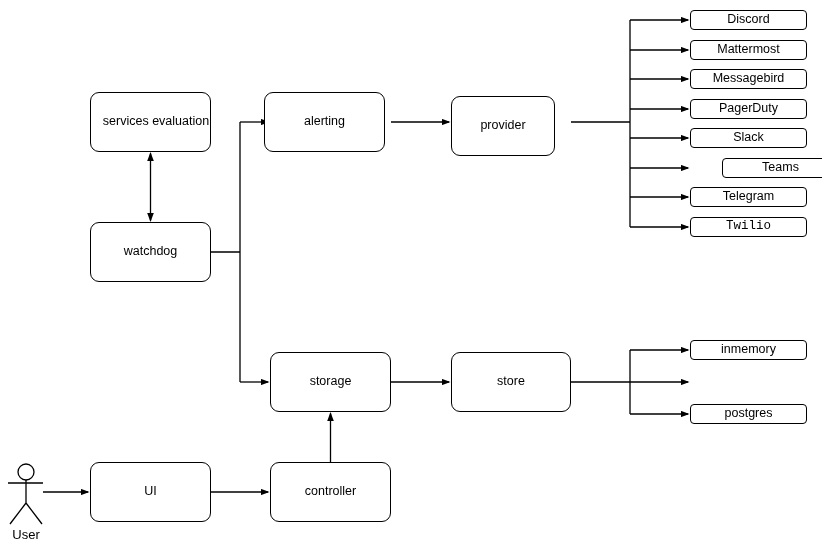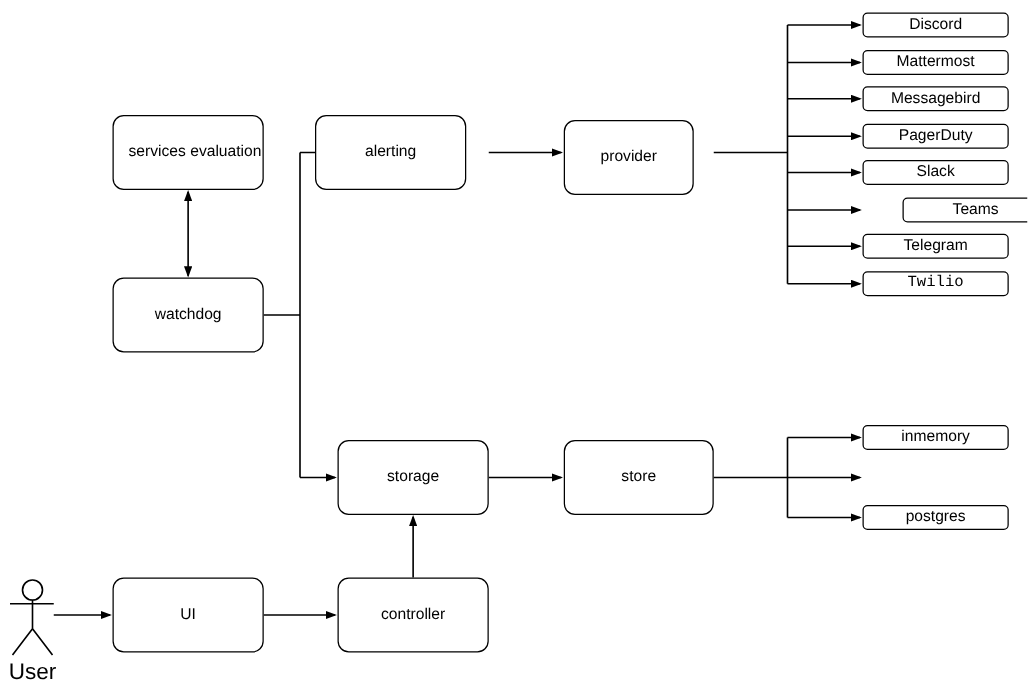--- a/index.html
+++ b/index.html
@@ -27,21 +27,21 @@
     white-space: nowrap;
   }
   .node.big { width: 121px; height: 60px; border-radius: 9px; }
   .node.leaf { width: 117px; height: 20px; border-radius: 4px; }
   .actor-label {
     position: absolute;
     left: 6px;
     top: 527px;
     width: 40px;
     text-align: center;
-    font-size: 18px;
+    font-size: 13px;
   }
 </style>
 </head>
 <body>
 
 <div class="canvas">
 
   <svg class="connectors" width="822" height="554" viewBox="0 0 822 554">
     <defs>
       <marker id="arr" viewBox="0 0 9 6.6" markerWidth="9" markerHeight="6.6" refX="7.5" refY="3.3" orient="auto-start-reverse" markerUnits="userSpaceOnUse">
@@ -87,21 +87,21 @@
       </g>
     </g>
   </svg>
 
   <div class="node big" style="left:90px; top:92px;padding-left:11px;">
     <span>services evaluation</span>
   </div>
   <div class="node big" style="left:90px; top:222px;">
     <span>watchdog</span>
   </div>
-  <div class="node big" style="left:252px; top:92px;">
+  <div class="node big" style="left:264px; top:92px;">
     <span>alerting</span>
   </div>
   <div class="node big" style="left:451px; top:96px; width:104px;">
     <span>provider</span>
   </div>
   <div class="node big" style="left:270px; top:352px;">
     <span>storage</span>
   </div>
   <div class="node big" style="left:451px; top:352px; width:120px;">
     <span>store</span>

